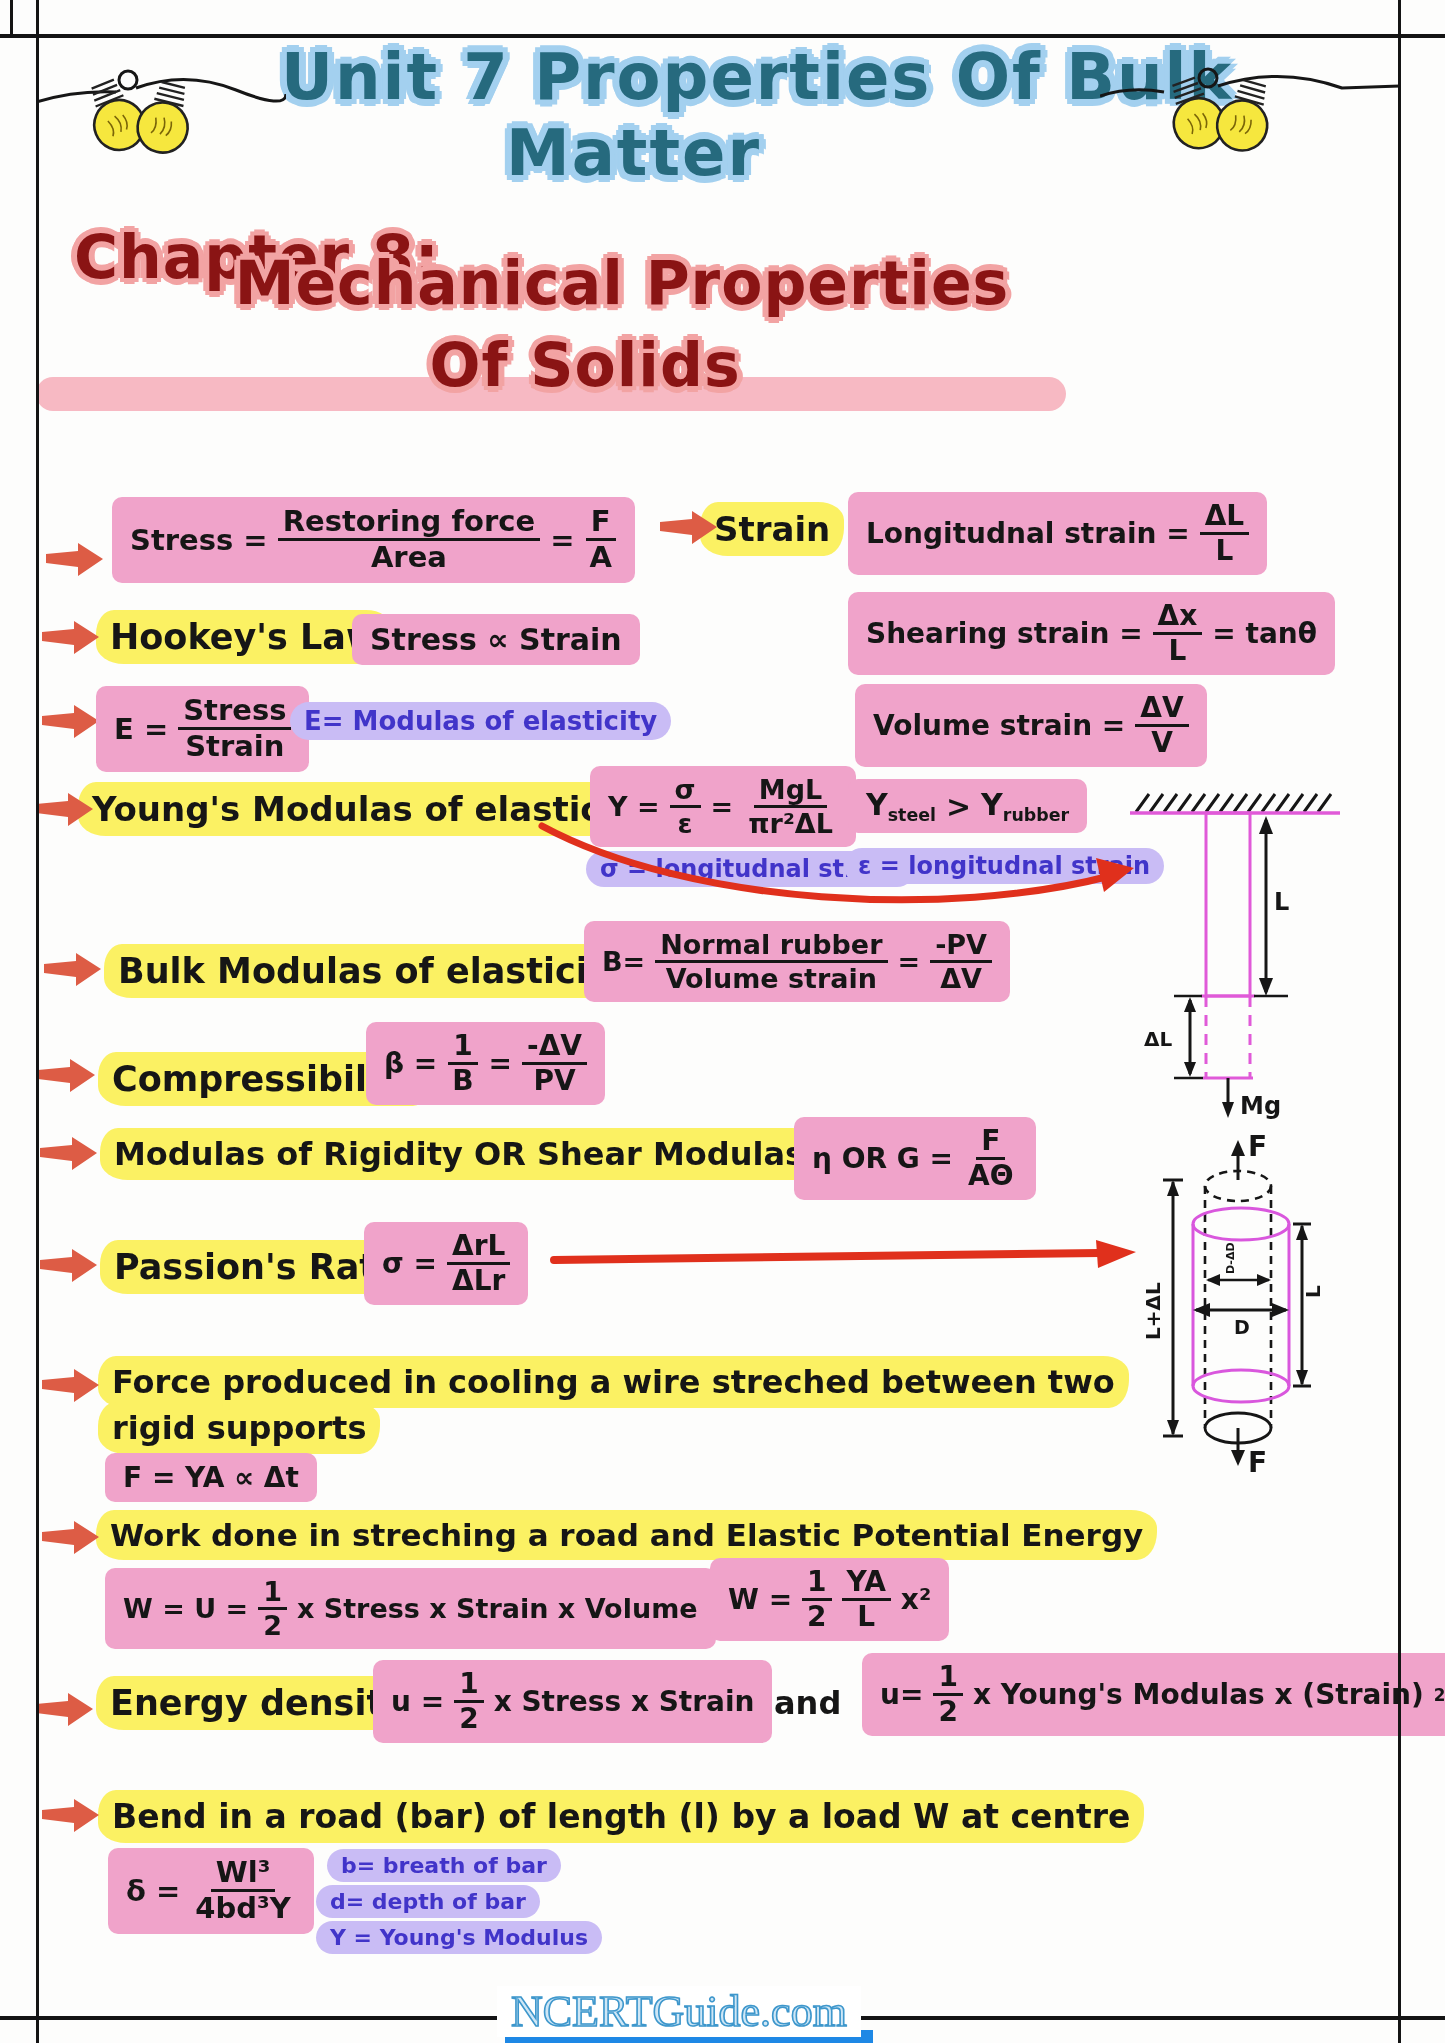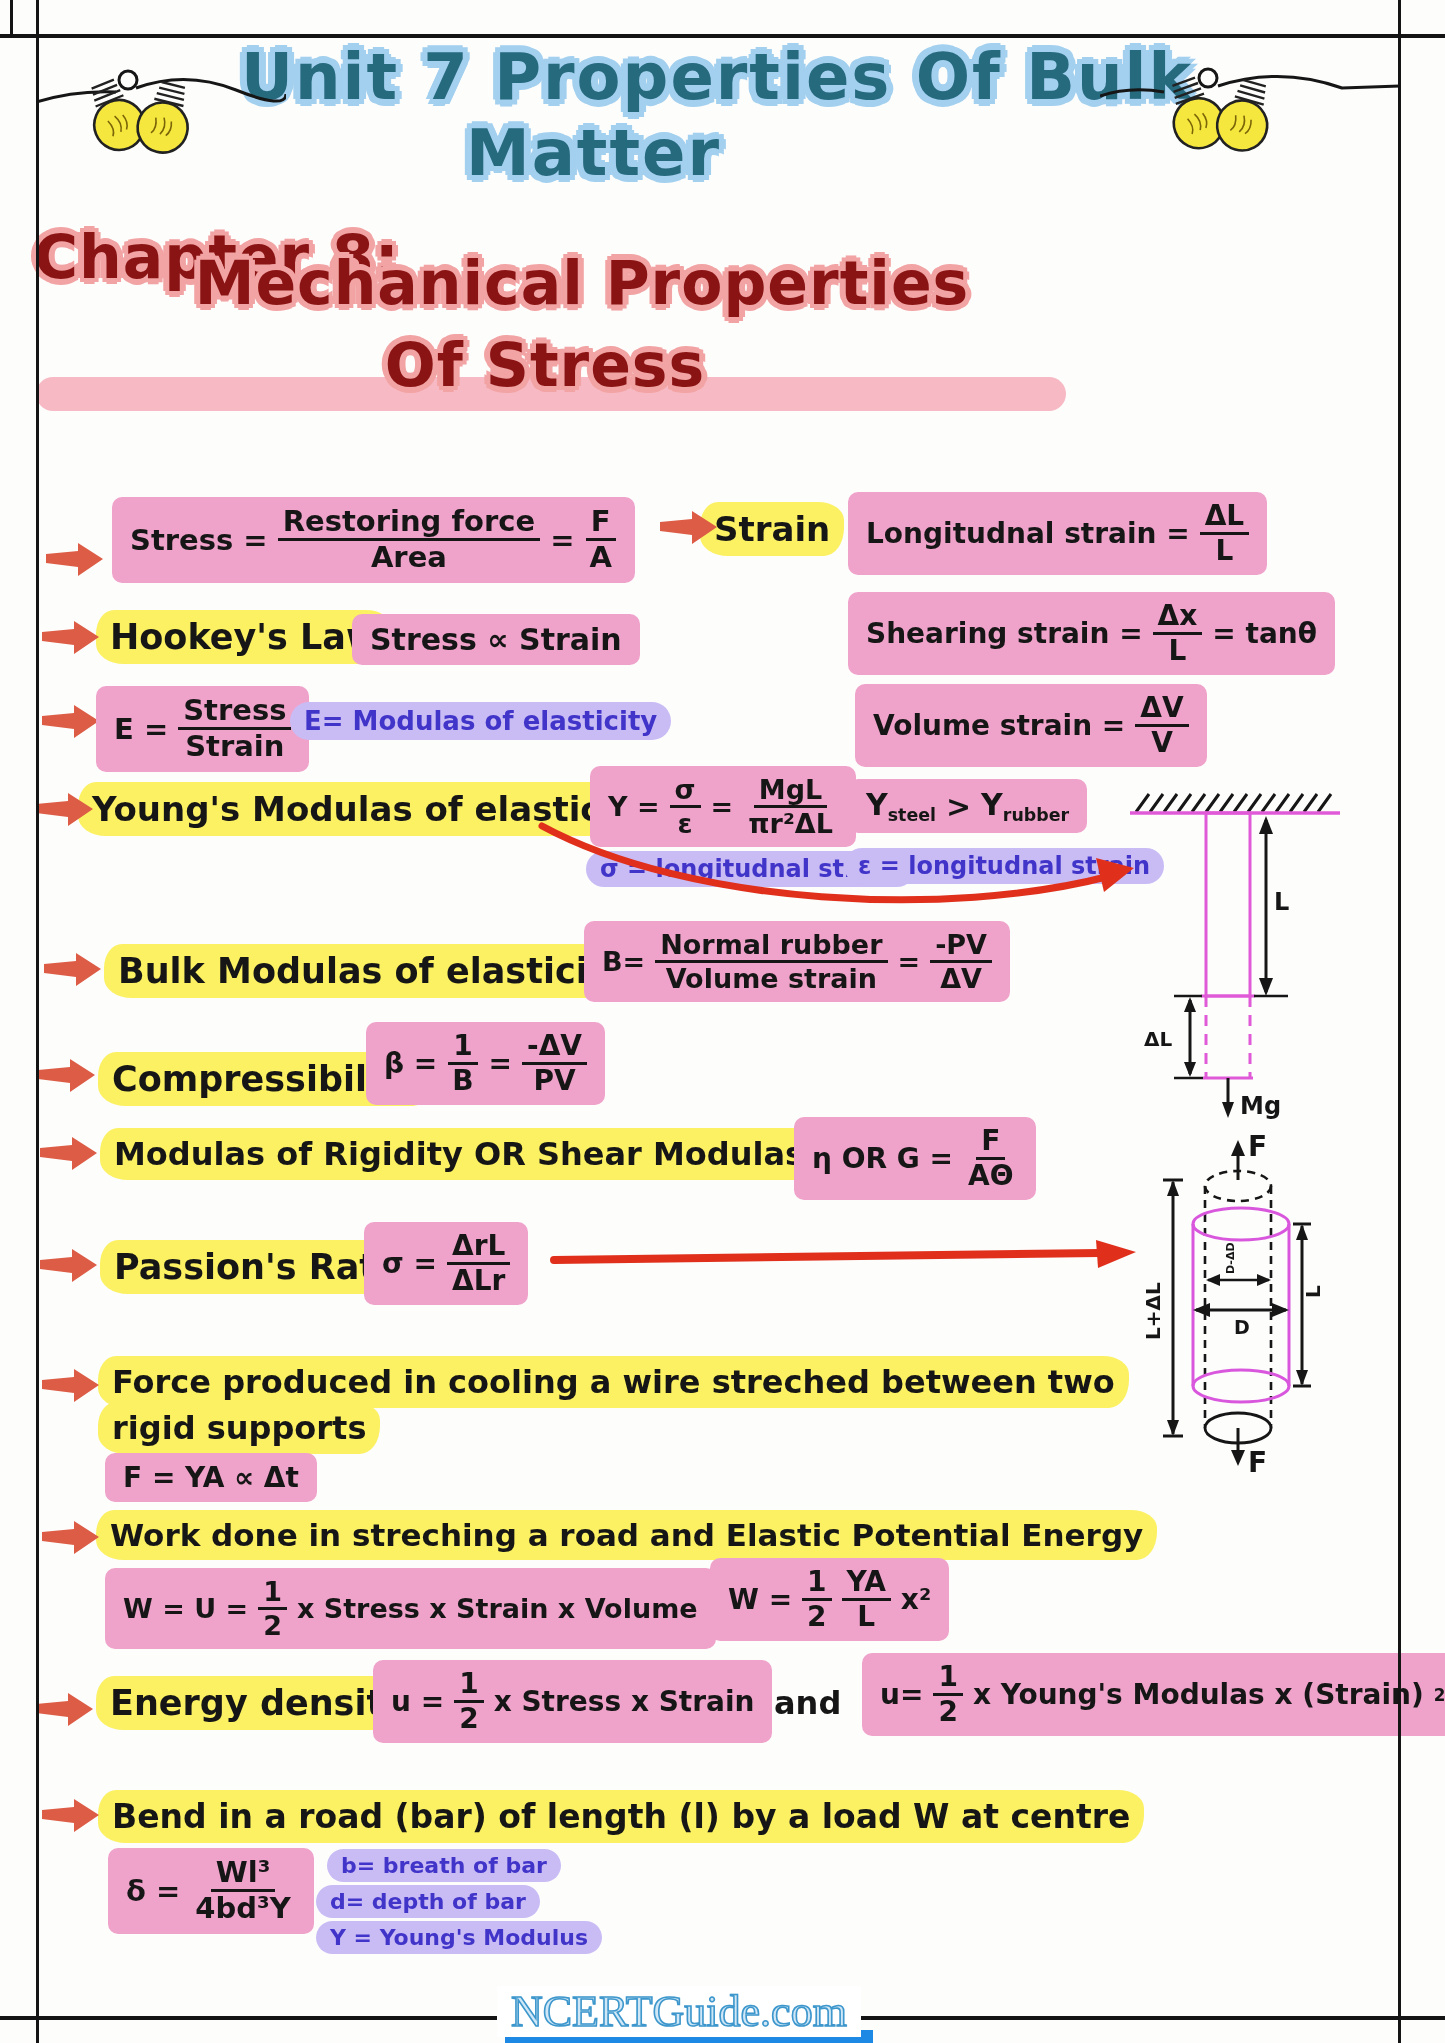--- a/index.html
+++ b/index.html
@@ -1,18 +1,18 @@
 <!DOCTYPE html>
 <html><head>
 <meta charset="utf-8">
 <style>
   html,body{margin:0;padding:0;background:#e8e8e8;}
   .page{position:relative;width:1445px;height:2043px;background:#fdfdfc;overflow:hidden;
         font-family:"DejaVu Sans",sans-serif;color:#161616;}
-  .abs{position:absolute;white-space:nowrap;}
+  .abs{position:absolute;white-space:nowrap;margin-left:40px;}
   
   .rule{position:absolute;background:#141414;z-index:50;}
   
   .t1{font-weight:bold;color:#266a7e;letter-spacing:2px;text-align:center;
       text-shadow:5px 5px 0 #a3d0ef,-5px -5px 0 #a3d0ef,5px -5px 0 #a3d0ef,-5px 5px 0 #a3d0ef,0 7px 0 #a3d0ef,0 -7px 0 #a3d0ef,7px 0 0 #a3d0ef,-7px 0 0 #a3d0ef;}
   .t2{font-weight:bold;color:#8a1414;letter-spacing:1px;
       text-shadow:4px 4px 0 #f2a3a3,-4px -4px 0 #f2a3a3,4px -4px 0 #f2a3a3,-4px 4px 0 #f2a3a3,0 6px 0 #f2a3a3,0 -6px 0 #f2a3a3,6px 0 0 #f2a3a3,-6px 0 0 #f2a3a3;}
   .bar{position:absolute;background:#f7b9c3;border-radius:18px;z-index:1;}
   
   .yl{position:absolute;background:#fbf163;padding:7px 14px;font-weight:600;white-space:nowrap;
@@ -69,21 +69,21 @@
       <circle cx="0" cy="14" r="25" fill="#f6e73e" stroke="#222" stroke-width="2.6"></circle>
       <path d="M-9 6 q4 10 -1 16 M-1 4 q5 9 0 17 M7 6 q3 9 -2 15" stroke="#7a6508" stroke-width="1.6" fill="none"></path>
     </g>
   </svg>
 
   <div class="abs t1" style="left:36px;width:1362px;top:40px;font-size:64px">Unit 7 Properties Of Bulk</div>
   <div class="abs t1" style="left:36px;width:1115px;top:116px;font-size:64px;text-align:center">Matter</div>
   <div class="abs t2" style="left:34px;top:222px;font-size:60px">Chapter 8:</div>
   <div class="bar" style="left:36px;top:377px;width:1030px;height:34px"></div>
   <div class="abs t2" style="left:36px;width:1092px;top:248px;font-size:60px;text-align:center;z-index:4">Mechanical Properties</div>
-  <div class="abs t2" style="left:36px;width:1018px;top:330px;font-size:60px;text-align:center;z-index:4">Of Stress</div>
+  <div class="abs t2" style="left:36px;width:1018px;top:330px;font-size:60px;text-align:center;z-index:4">Of Solids</div>
 
   <svg class="bu" style="left:44px;top:540px" width="62" height="40" viewBox="0 0 62 40">
       <path d="M2 14 L34 11 L34 3 L59 19 L34 36 L34 27 L2 23 Z" fill="#dd5c45"></path>
     </svg>
   <svg class="bu" style="left:658px;top:508px" width="62" height="40" viewBox="0 0 62 40">
       <path d="M2 14 L34 11 L34 3 L59 19 L34 36 L34 27 L2 23 Z" fill="#dd5c45"></path>
     </svg>
   <svg class="bu" style="left:40px;top:618px" width="62" height="40" viewBox="0 0 62 40">
       <path d="M2 14 L34 11 L34 3 L59 19 L34 36 L34 27 L2 23 Z" fill="#dd5c45"></path>
     </svg>

